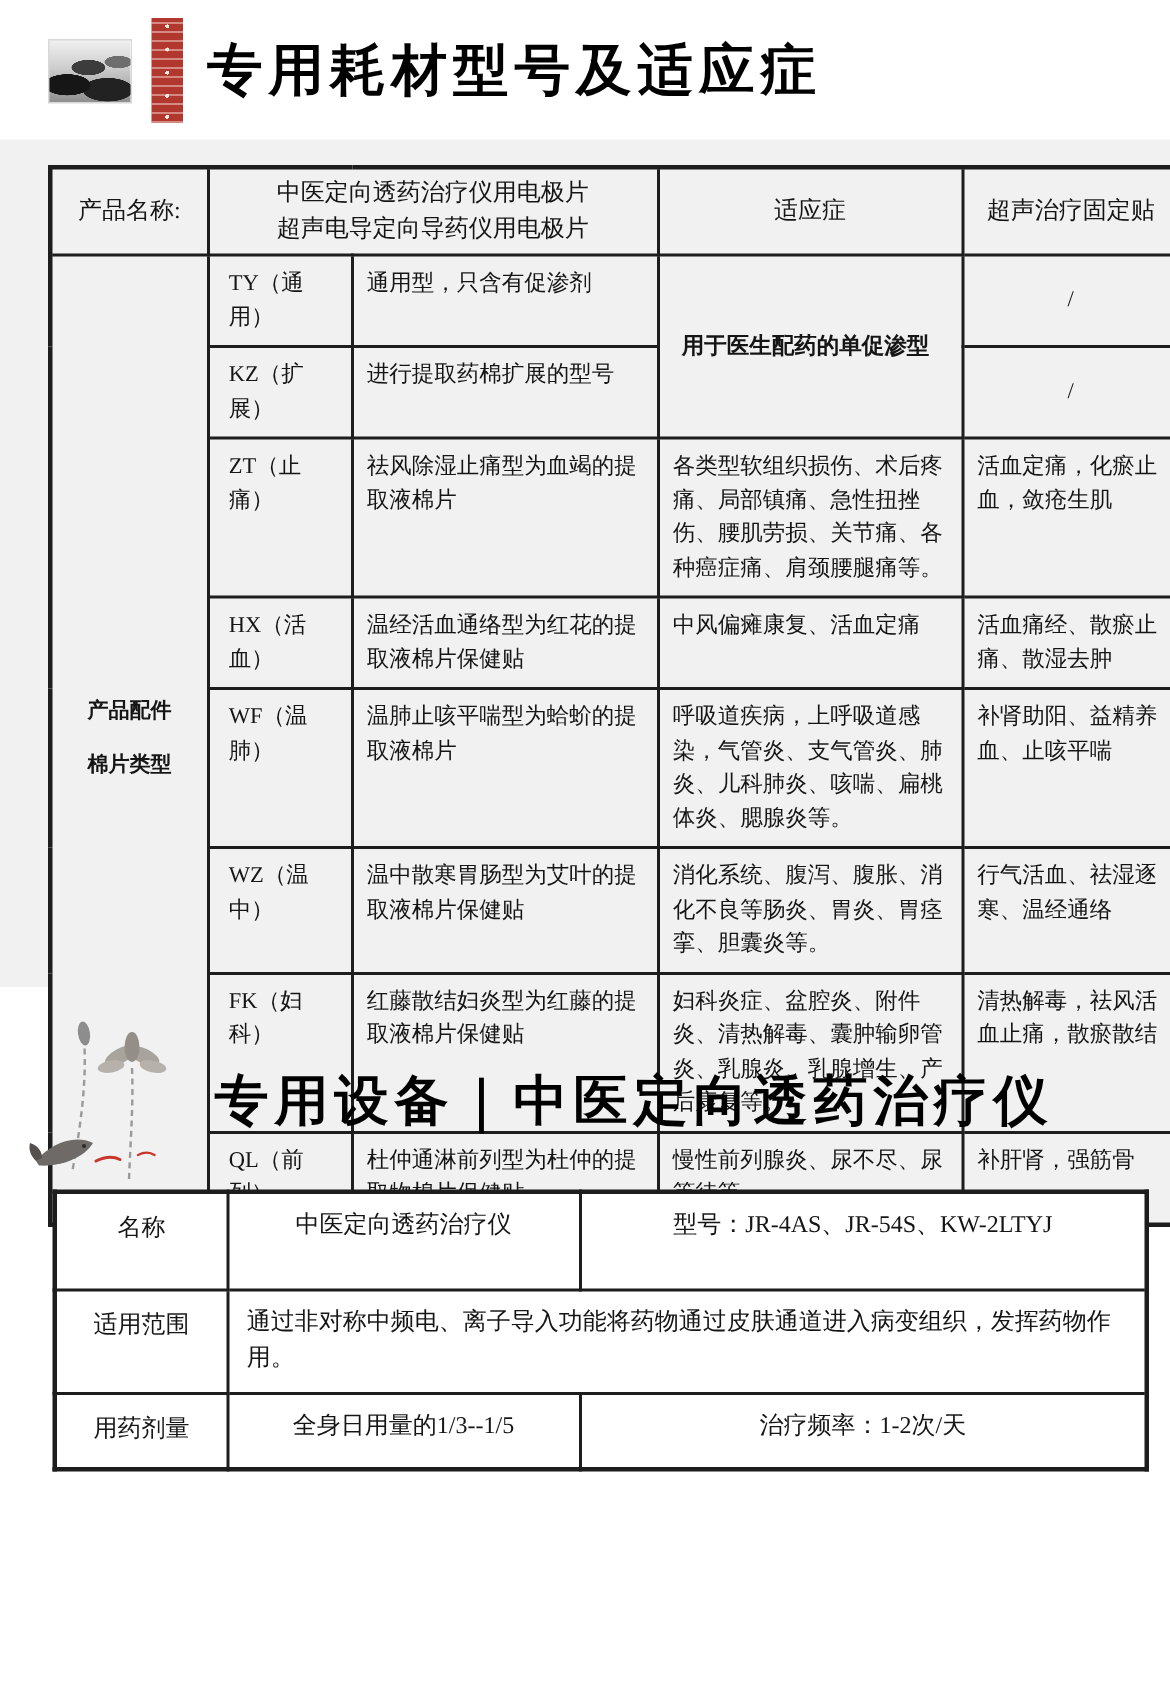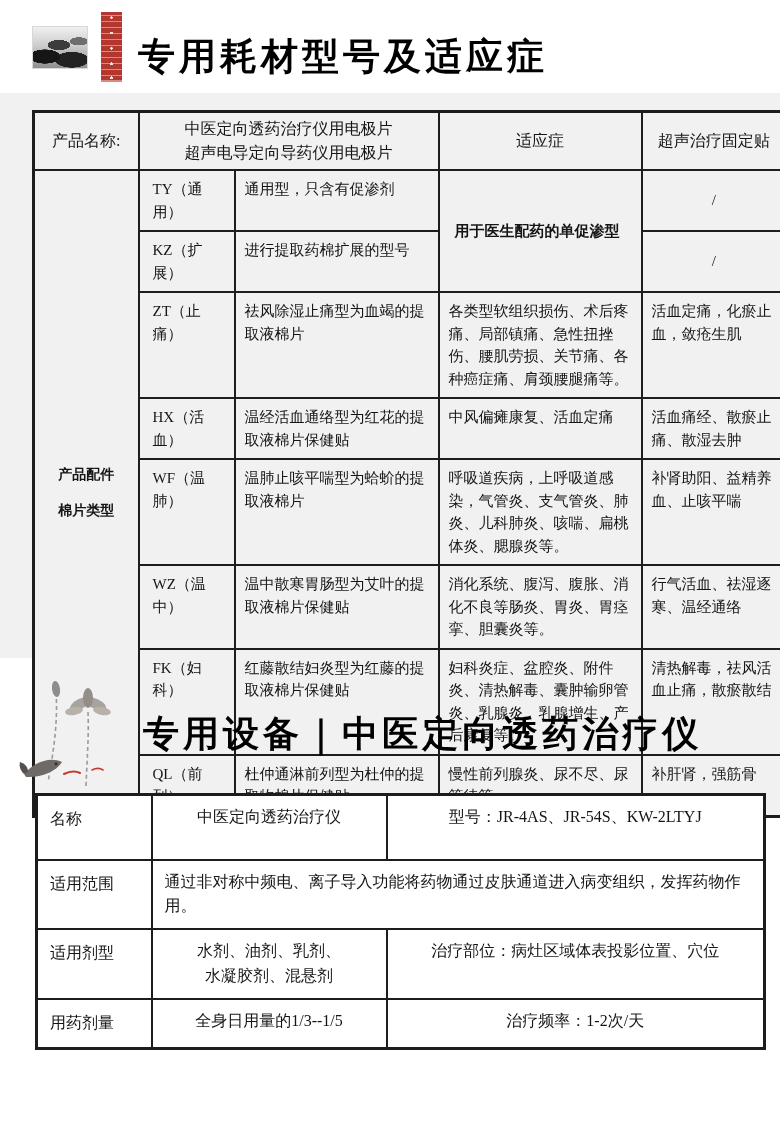--- a/index.html
+++ b/index.html
@@ -16,21 +16,21 @@
            linear-gradient(180deg,#f0f0f0 0%,#cdcdcd 45%,#8f8f8f 100%);
          box-shadow:0 0 0 1px #d8d8d8;}
   .seal{position:absolute;left:101px;top:12px;width:21px;height:70px;background:#b2372e;
         background-image:
           radial-gradient(circle 2.2px at 50% 8%, #f6e9e2 60%, transparent 62%),
           radial-gradient(circle 2.2px at 50% 30%, #f6e9e2 60%, transparent 62%),
           radial-gradient(circle 2.2px at 50% 52%, #f6e9e2 60%, transparent 62%),
           radial-gradient(circle 2.2px at 50% 74%, #f6e9e2 60%, transparent 62%),
           radial-gradient(circle 2.2px at 50% 94%, #f6e9e2 60%, transparent 62%),
           repeating-linear-gradient(0deg, rgba(255,240,230,.45) 0 1.5px, transparent 1.5px 6px);}
-  .title1{position:absolute;left:138px;top:32px;margin:0;font-size:37px;font-weight:900;
+  .title1{position:absolute;left:138px;top:22px;margin:0;font-size:37px;font-weight:900;
           letter-spacing:4px;color:#000;font-family:"Liberation Serif","DejaVu Serif",serif;}
 
   
   .band{position:absolute;left:0;top:93px;width:780px;height:565px;background:#f1f1f1;}
 
   
   table{border-collapse:collapse;table-layout:fixed;}
   .t1{position:absolute;left:32px;top:110px;width:753px;border:3px solid #1d1d1d;}
   .t1 td{border:2px solid #1d1d1d;background:#f1f1f1;font-size:15px;line-height:1.5;
          padding:7px 9px;vertical-align:top;text-align:left;word-break:break-all;}
@@ -44,21 +44,21 @@
 
   
   .lotus{position:absolute;left:18px;top:678px;width:100px;height:112px;}
   .title2{position:absolute;left:143px;top:710px;margin:0;font-size:36px;font-weight:900;
           letter-spacing:4px;color:#000;}
 
   
   .t2{position:absolute;left:35px;top:793px;width:728px;border:3px solid #1d1d1d;}
   .t2 td{border:2px solid #1d1d1d;background:#ffffff;font-size:16px;line-height:1.55;
          padding:9px 12px;vertical-align:top;word-break:break-all;}
-  .t2 td.lbl{text-align:left;padding-top:11px;}
+  .t2 td.lbl{text-align:center;padding-top:11px;}
   .t2 td.cen{text-align:center;}
 </style>
 </head>
 <body>
 
 <div class="page">
 
   <div class="photo"></div>
   <div class="seal"></div>
   <h1 class="title1">专用耗材型号及适应症</h1>
@@ -163,26 +163,20 @@
     <tbody>
         <tr style="height:65px">
       <td class="lbl">名称</td>
       <td class="cen">中医定向透药治疗仪</td>
       <td class="cen">型号：JR-4AS、JR-54S、KW-2LTYJ</td>
     </tr>
     <tr style="height:56px">
       <td class="lbl">适用范围</td>
       <td colspan="2">通过非对称中频电、离子导入功能将药物通过皮肤通道进入病变组织，发挥药物作用。</td>
     </tr>
-    <tr style="height:58px">
-      <td class="lbl">适用剂型</td>
-      <td class="cen pre">水剂、油剂、乳剂、
-水凝胶剂、混悬剂</td>
-      <td class="cen">治疗部位：病灶区域体表投影位置、穴位</td>
-    </tr>
     <tr style="height:50px">
       <td class="lbl">用药剂量</td>
       <td class="cen">全身日用量的1/3--1/5</td>
       <td class="cen">治疗频率：1-2次/天</td>
     </tr>
   </tbody>
     </table>
 
 </div>
 

